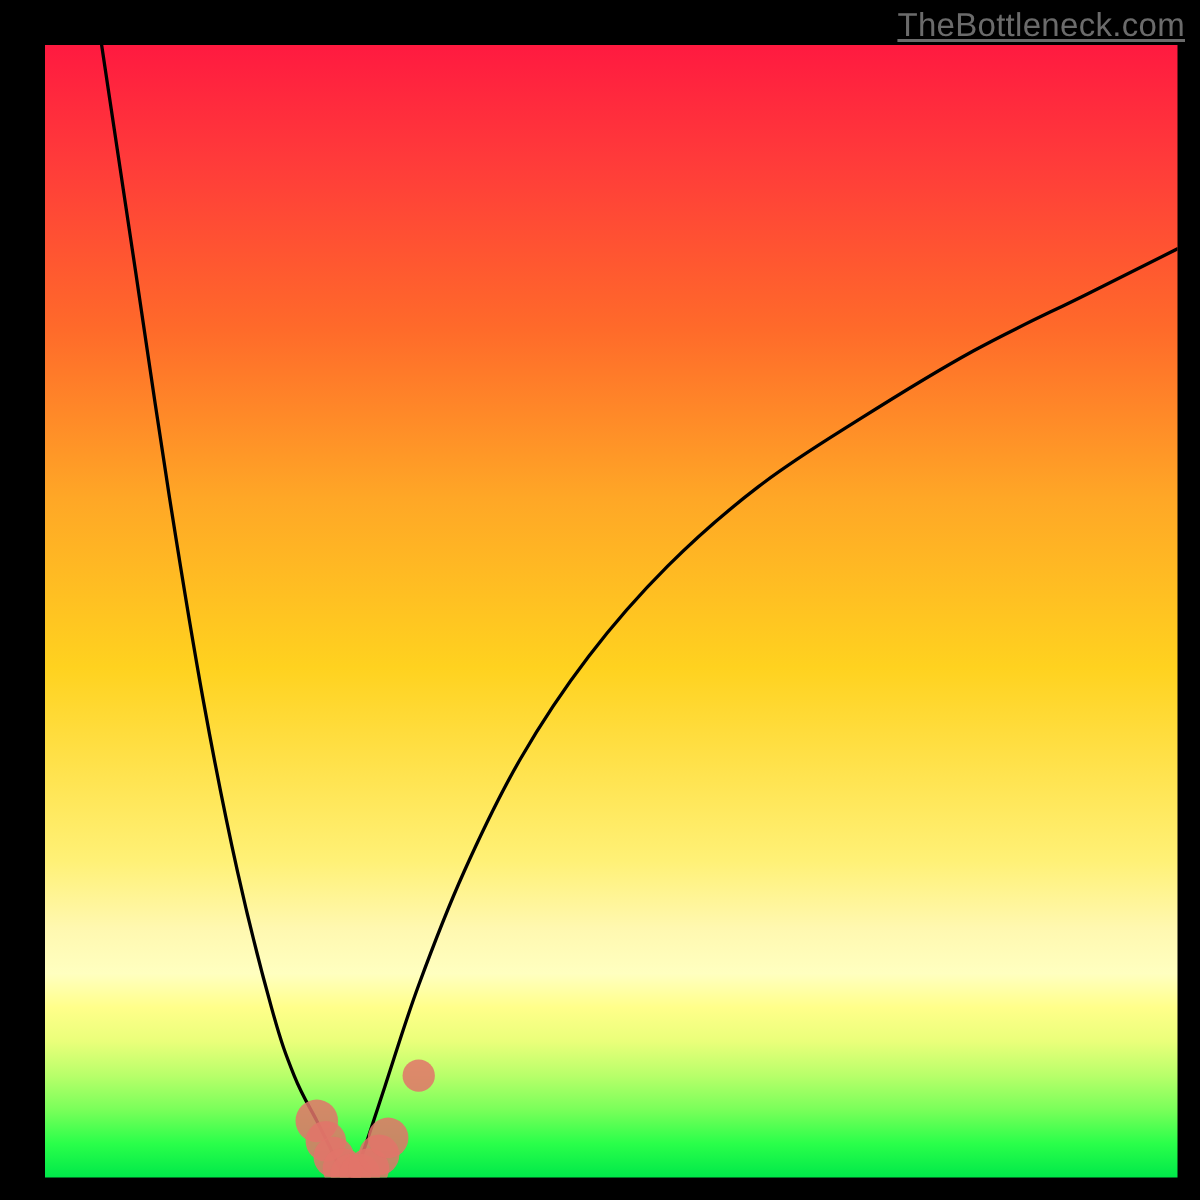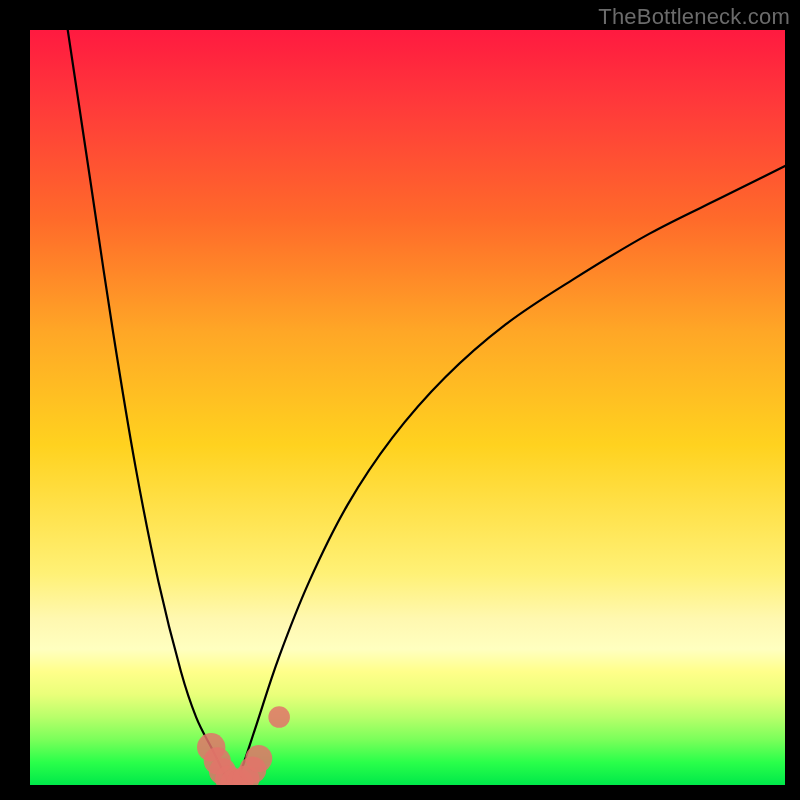--- a/index.html
+++ b/index.html
@@ -35,20 +35,21 @@
   }
   .watermark {
     position: absolute;
     top: 4px;
     right: 10px;
     font-family: Arial, Helvetica, sans-serif;
     font-size: 22px;
     color: #6b6b6b;
     font-weight: 500;
     letter-spacing: 0.2px;
+    text-decoration: underline;
   }
   svg.curves {
     position: absolute;
     left: 0; top: 0;
     width: 755px;
     height: 755px;
   }
 </style>
 </head>
 <body>

